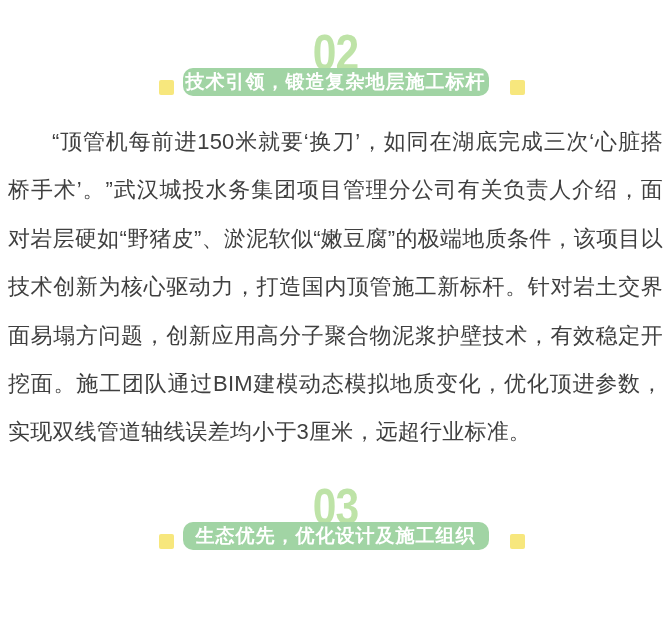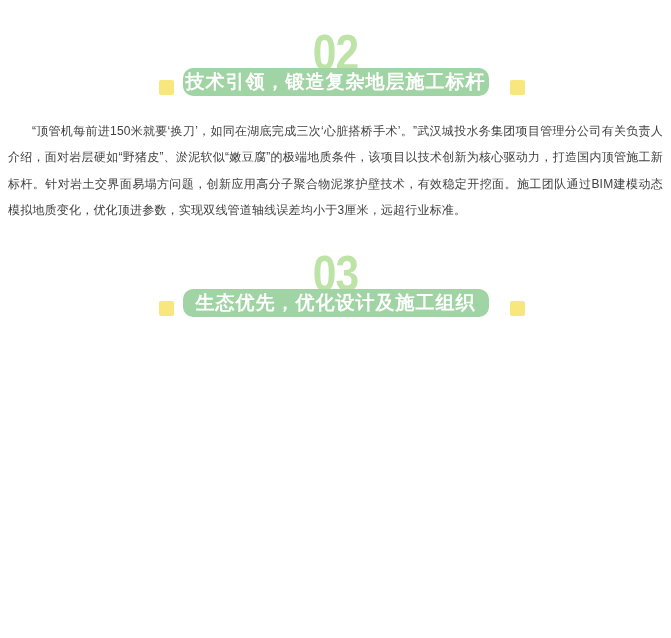--- a/index.html
+++ b/index.html
@@ -56,21 +56,21 @@
     width: 15px;
     height: 15px;
     border-radius: 2px;
     background: var(--square-yellow, #f7e77d);
     z-index: 2;
   }
   .deco-square.left  { left: 159px; }
   .deco-square.right { left: 510px; }
   .body-text {
     margin: 16px 8px 0 8px;
-    font-size: 12px;
+    font-size: 22px;
     line-height: 2.2;
     letter-spacing: 0.2px;
     text-align: justify;
     text-indent: 2em;
     color: var(--body-text, #3f3f3f);
   }
 </style>
 </head>
 <body>
 

